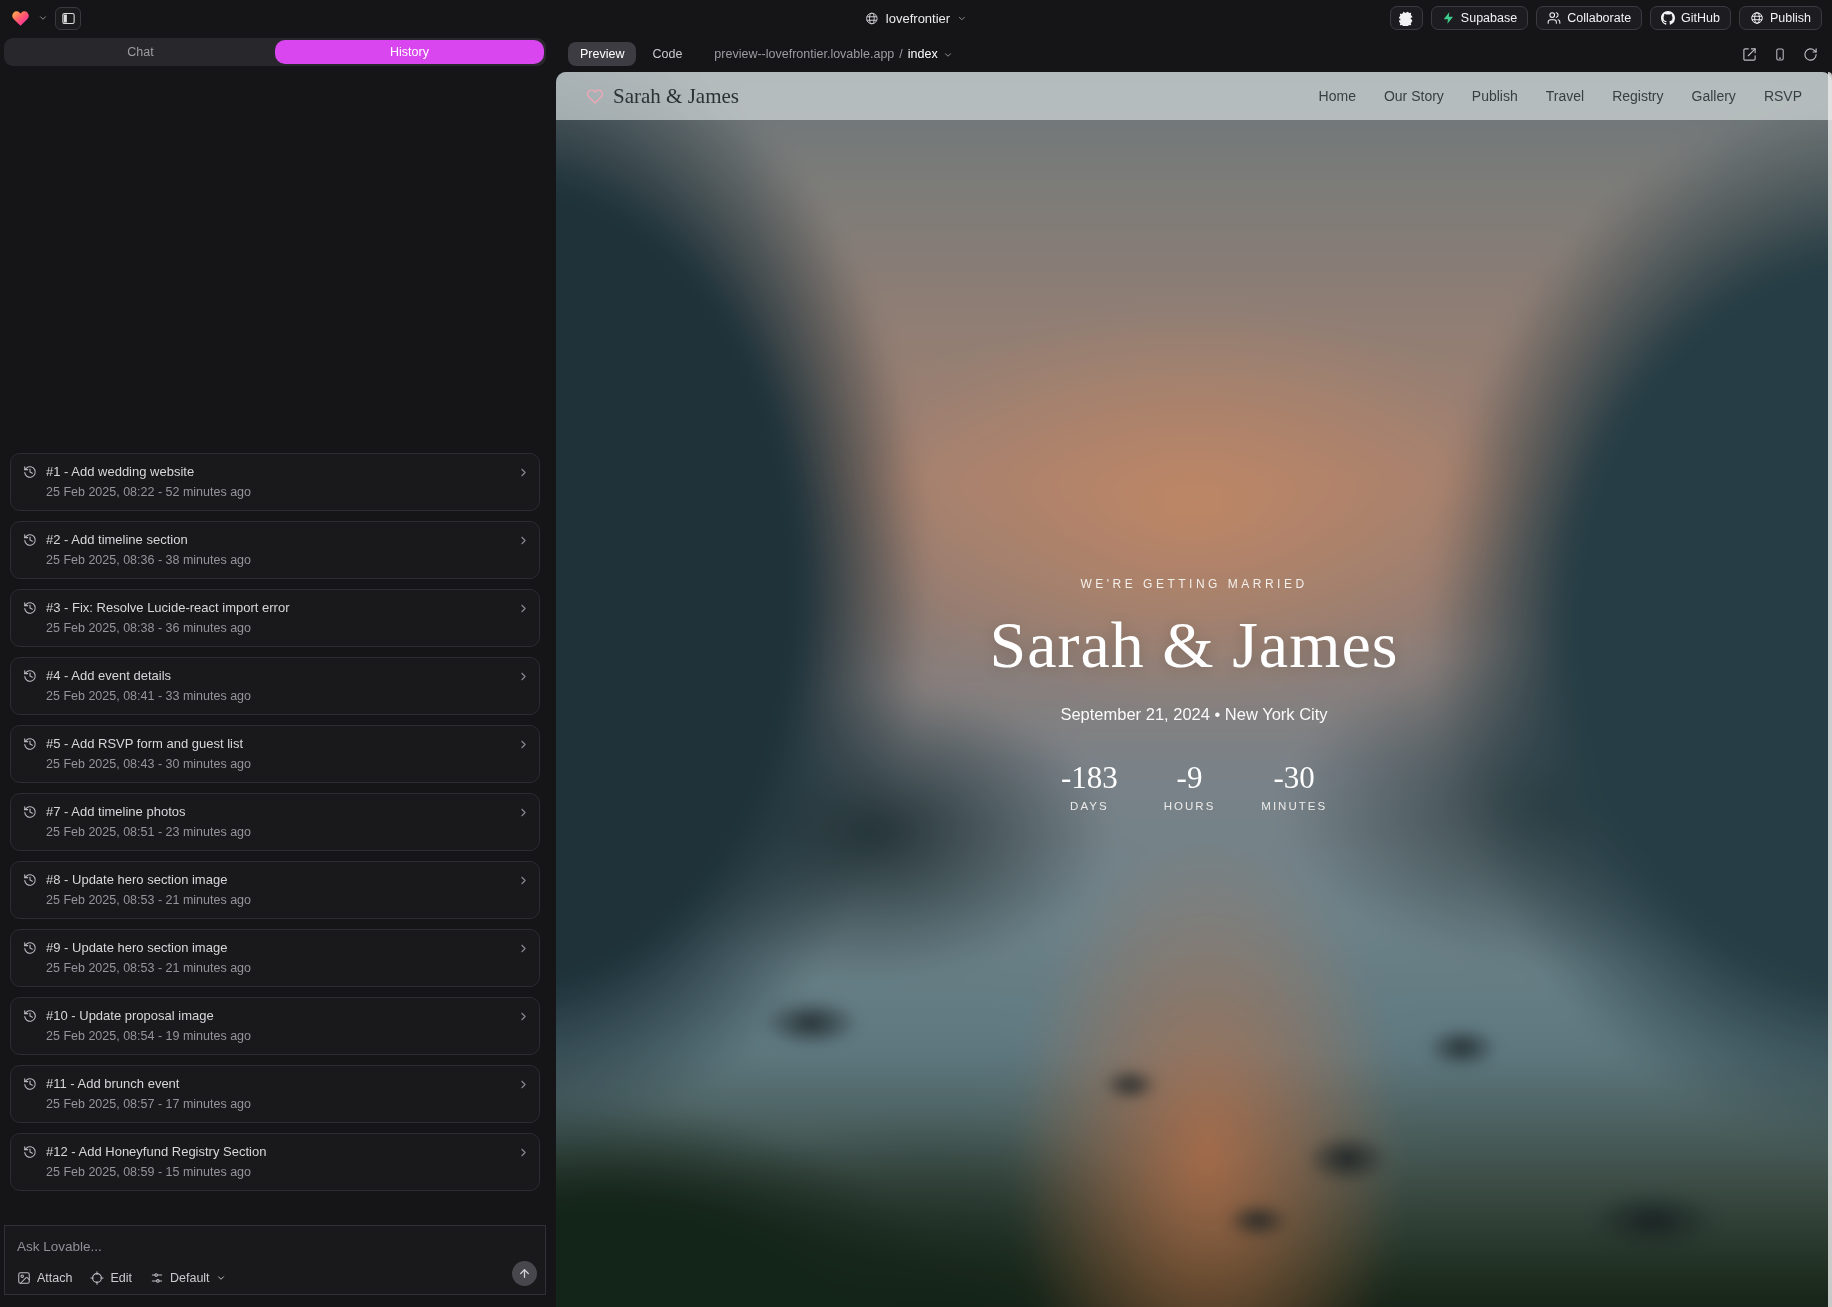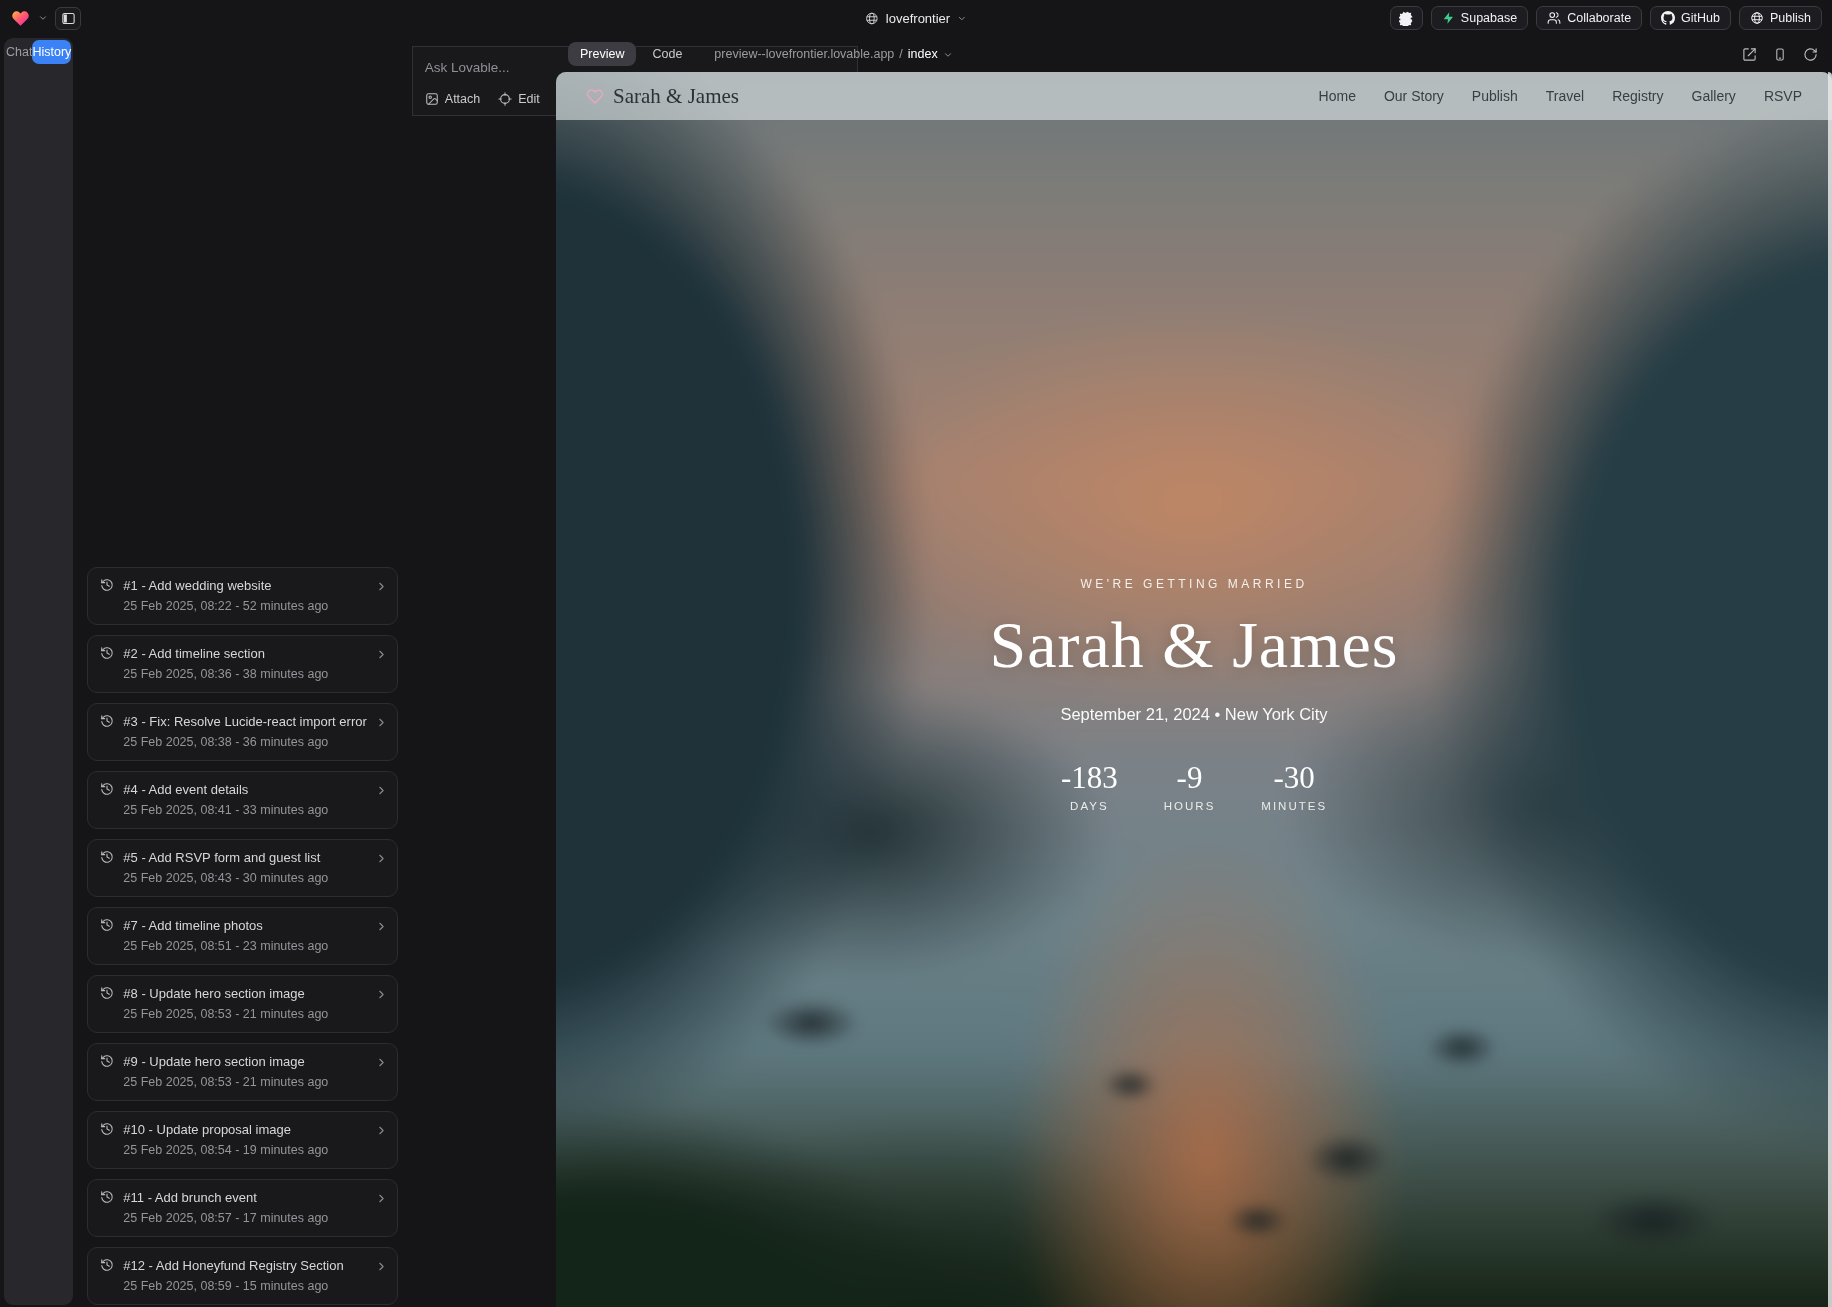--- a/index.html
+++ b/index.html
@@ -17,31 +17,31 @@
                display:flex; align-items:center; gap:7px; font-size:13px; font-weight:500; color:#ececee; }
   .tb-center .globe { color:#cfcfd3; }
   .tb-right { margin-left:auto; display:flex; align-items:center; gap:8px; }
   .tb-btn { display:flex; align-items:center; gap:6px; height:24px; padding:0 10px;
             background:#1d1d21; border:1px solid #3a3a41; border-radius:7px;
             color:#f2f2f4; font-size:12.5px; font-weight:500; cursor:pointer; }
   .tb-btn.square { padding:0 8px; }
 
   
   .left-panel { position:absolute; top:36px; left:0; width:550px; bottom:0;
-                display:flex; padding-bottom:2px; }
+                display:flex; flex-direction:column; padding-bottom:12px;gap:24px; }
   .seg { margin:2px 4px 0; background:#28282c; border-radius:9px; padding:2px; display:flex; flex:none; }
   .seg-btn { flex:1; height:24px; display:flex; align-items:center; justify-content:center;
              border-radius:7px; font-size:12.5px; color:#9c9ca2; cursor:pointer; }
-  .seg-btn.active { background:#3b82f6; color:#ffffff; font-weight:500; }
+  .seg-btn.active { background:#d946ef; color:#ffffff; font-weight:500;border-radius:10px; }
 
   .history-list { margin-top:auto; display:flex; flex-direction:column; gap:10px; padding:0 10px; flex:none; }
   .h-item { position:relative; border:1px solid #2c2c31; background:#19191c; border-radius:10px;
             padding:10px 30px 11px 12px; cursor:pointer; }
   .h-item.current { background:linear-gradient(180deg,#404046,#303036); border-color:#55555c; }
-  .h-row { display:flex; align-items:flex-start; gap:9px; }
+  .h-row { display:flex; align-items:flex-end; gap:9px; }
   .h-icon { color:#b9b9bf; flex:none; }
   .h-title { font-size:13px; color:#d7d7da; white-space:nowrap; }
   .h-item.current .h-title { color:#ffffff; font-weight:700; }
   .badge { background:#ffffff; color:#18181b; font-size:11px; font-weight:700;
            padding:2.5px 9px; border-radius:999px; margin-left:2px; }
   .h-time { margin:6px 0 0 23px; font-size:12.5px; color:#94949a; }
   .h-chev { position:absolute; right:9px; top:12px; color:#8b8b91; }
 
   .composer { margin:10px 4px 0; border:1px solid #303036; background:#19191c; border-radius:0;
               height:70px; position:relative; padding:11px 12px; flex:none; }

